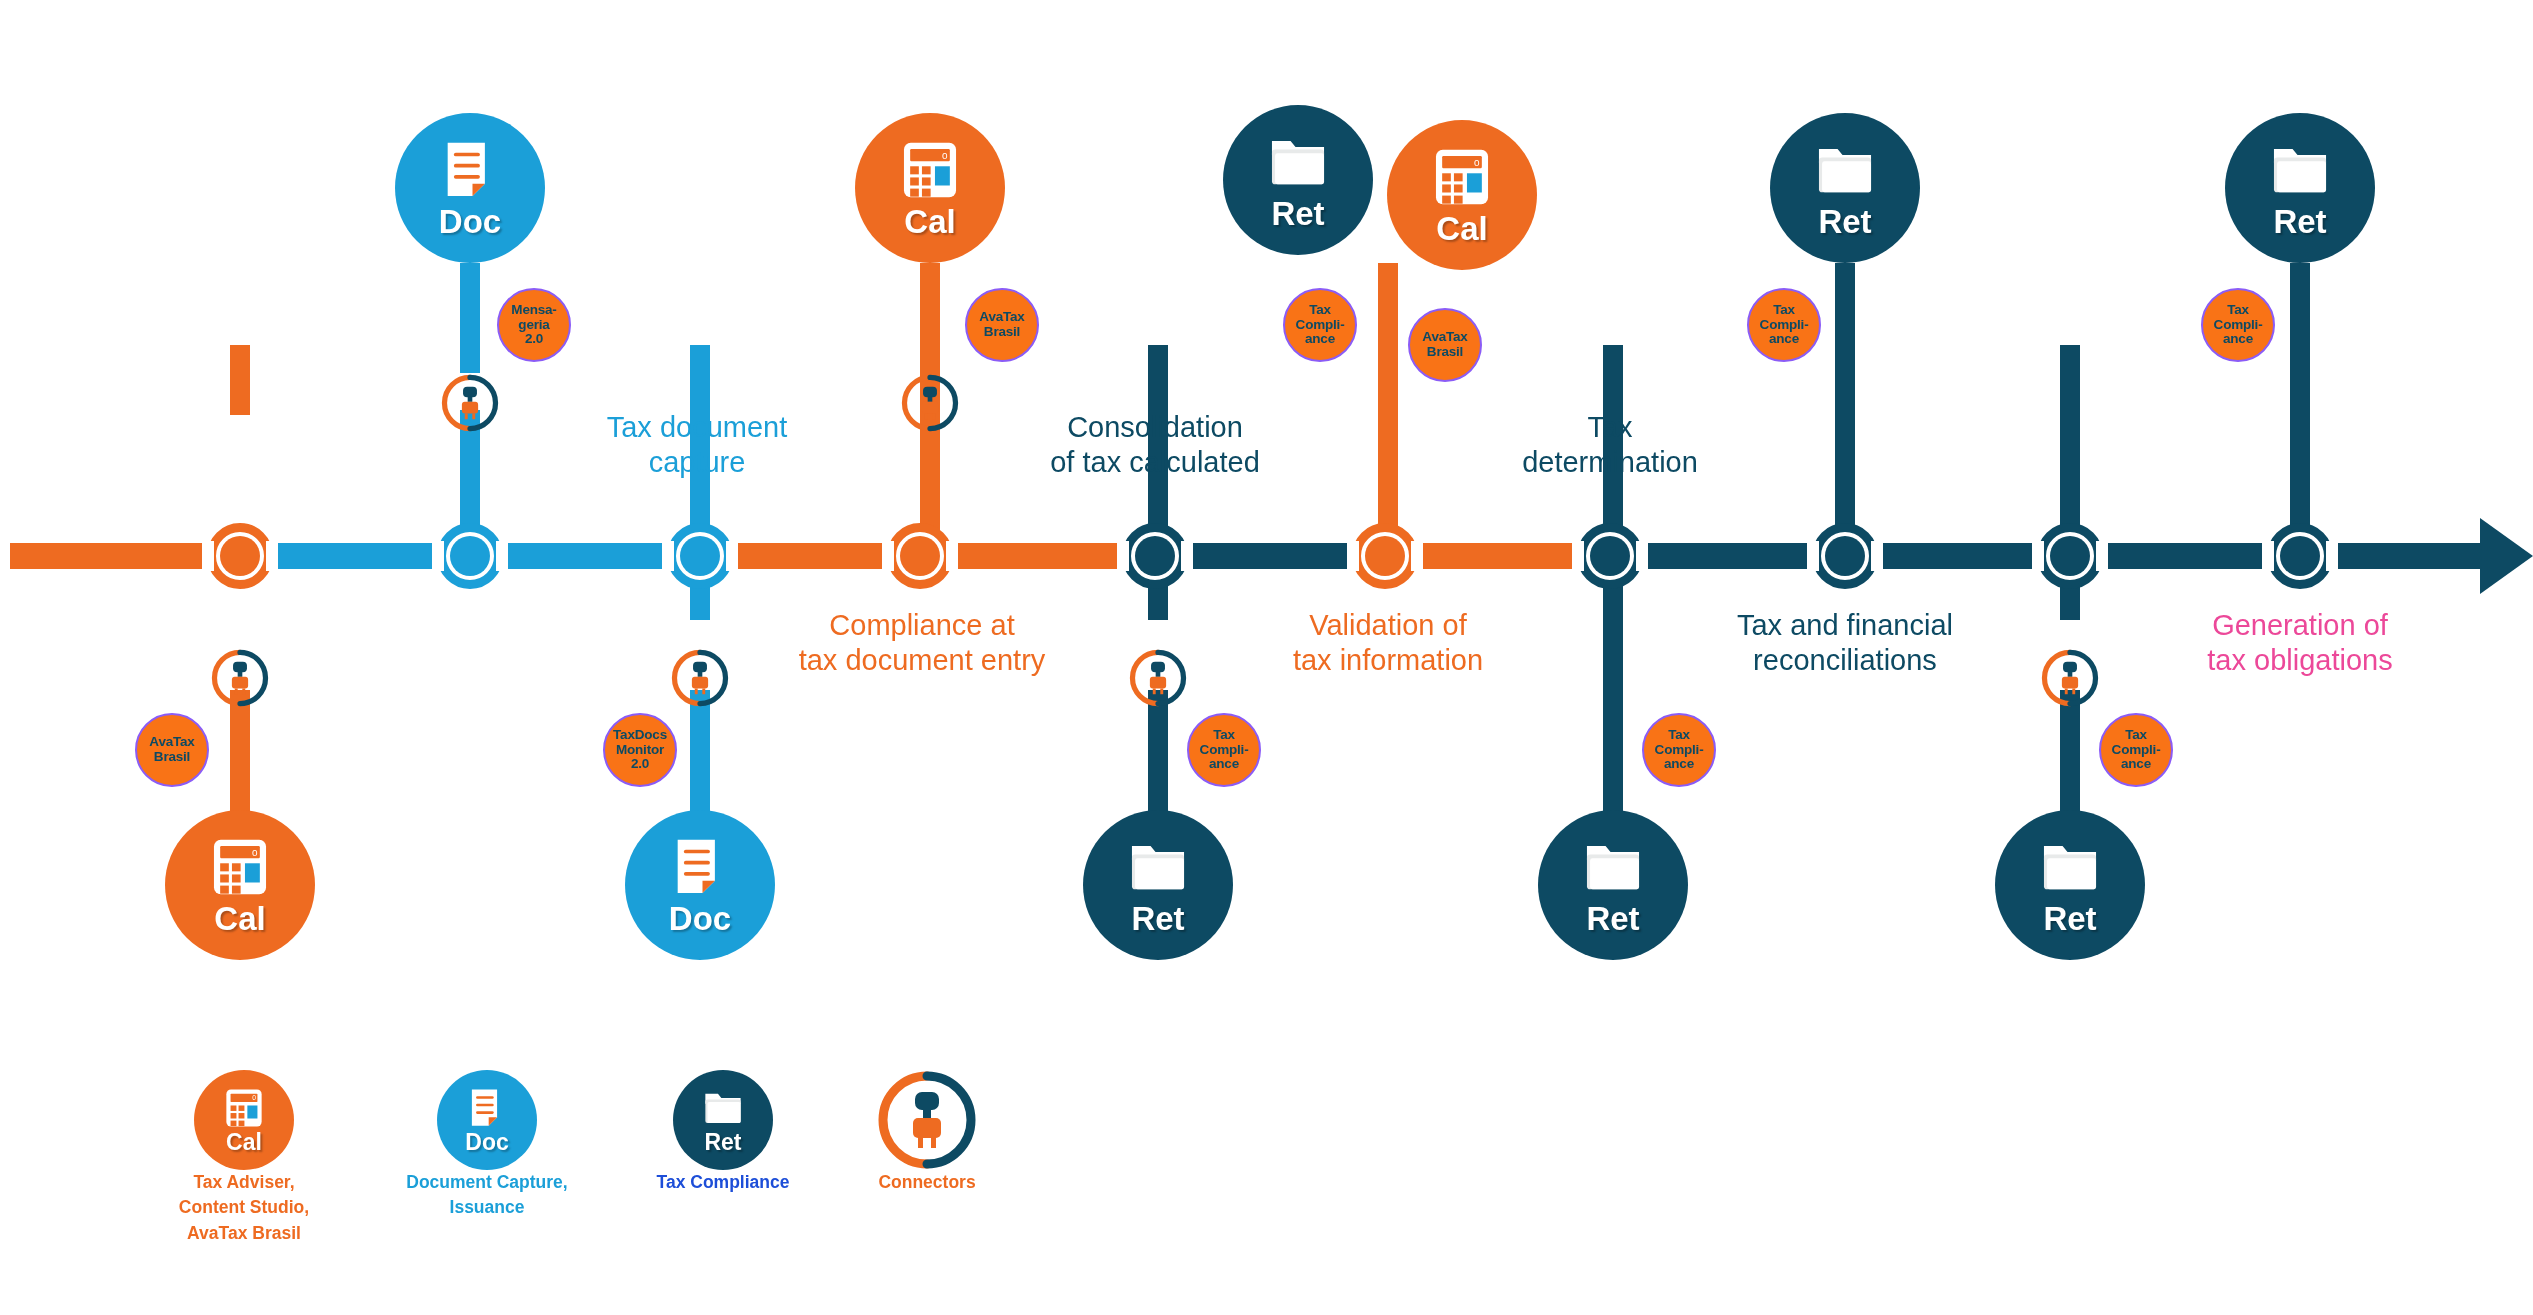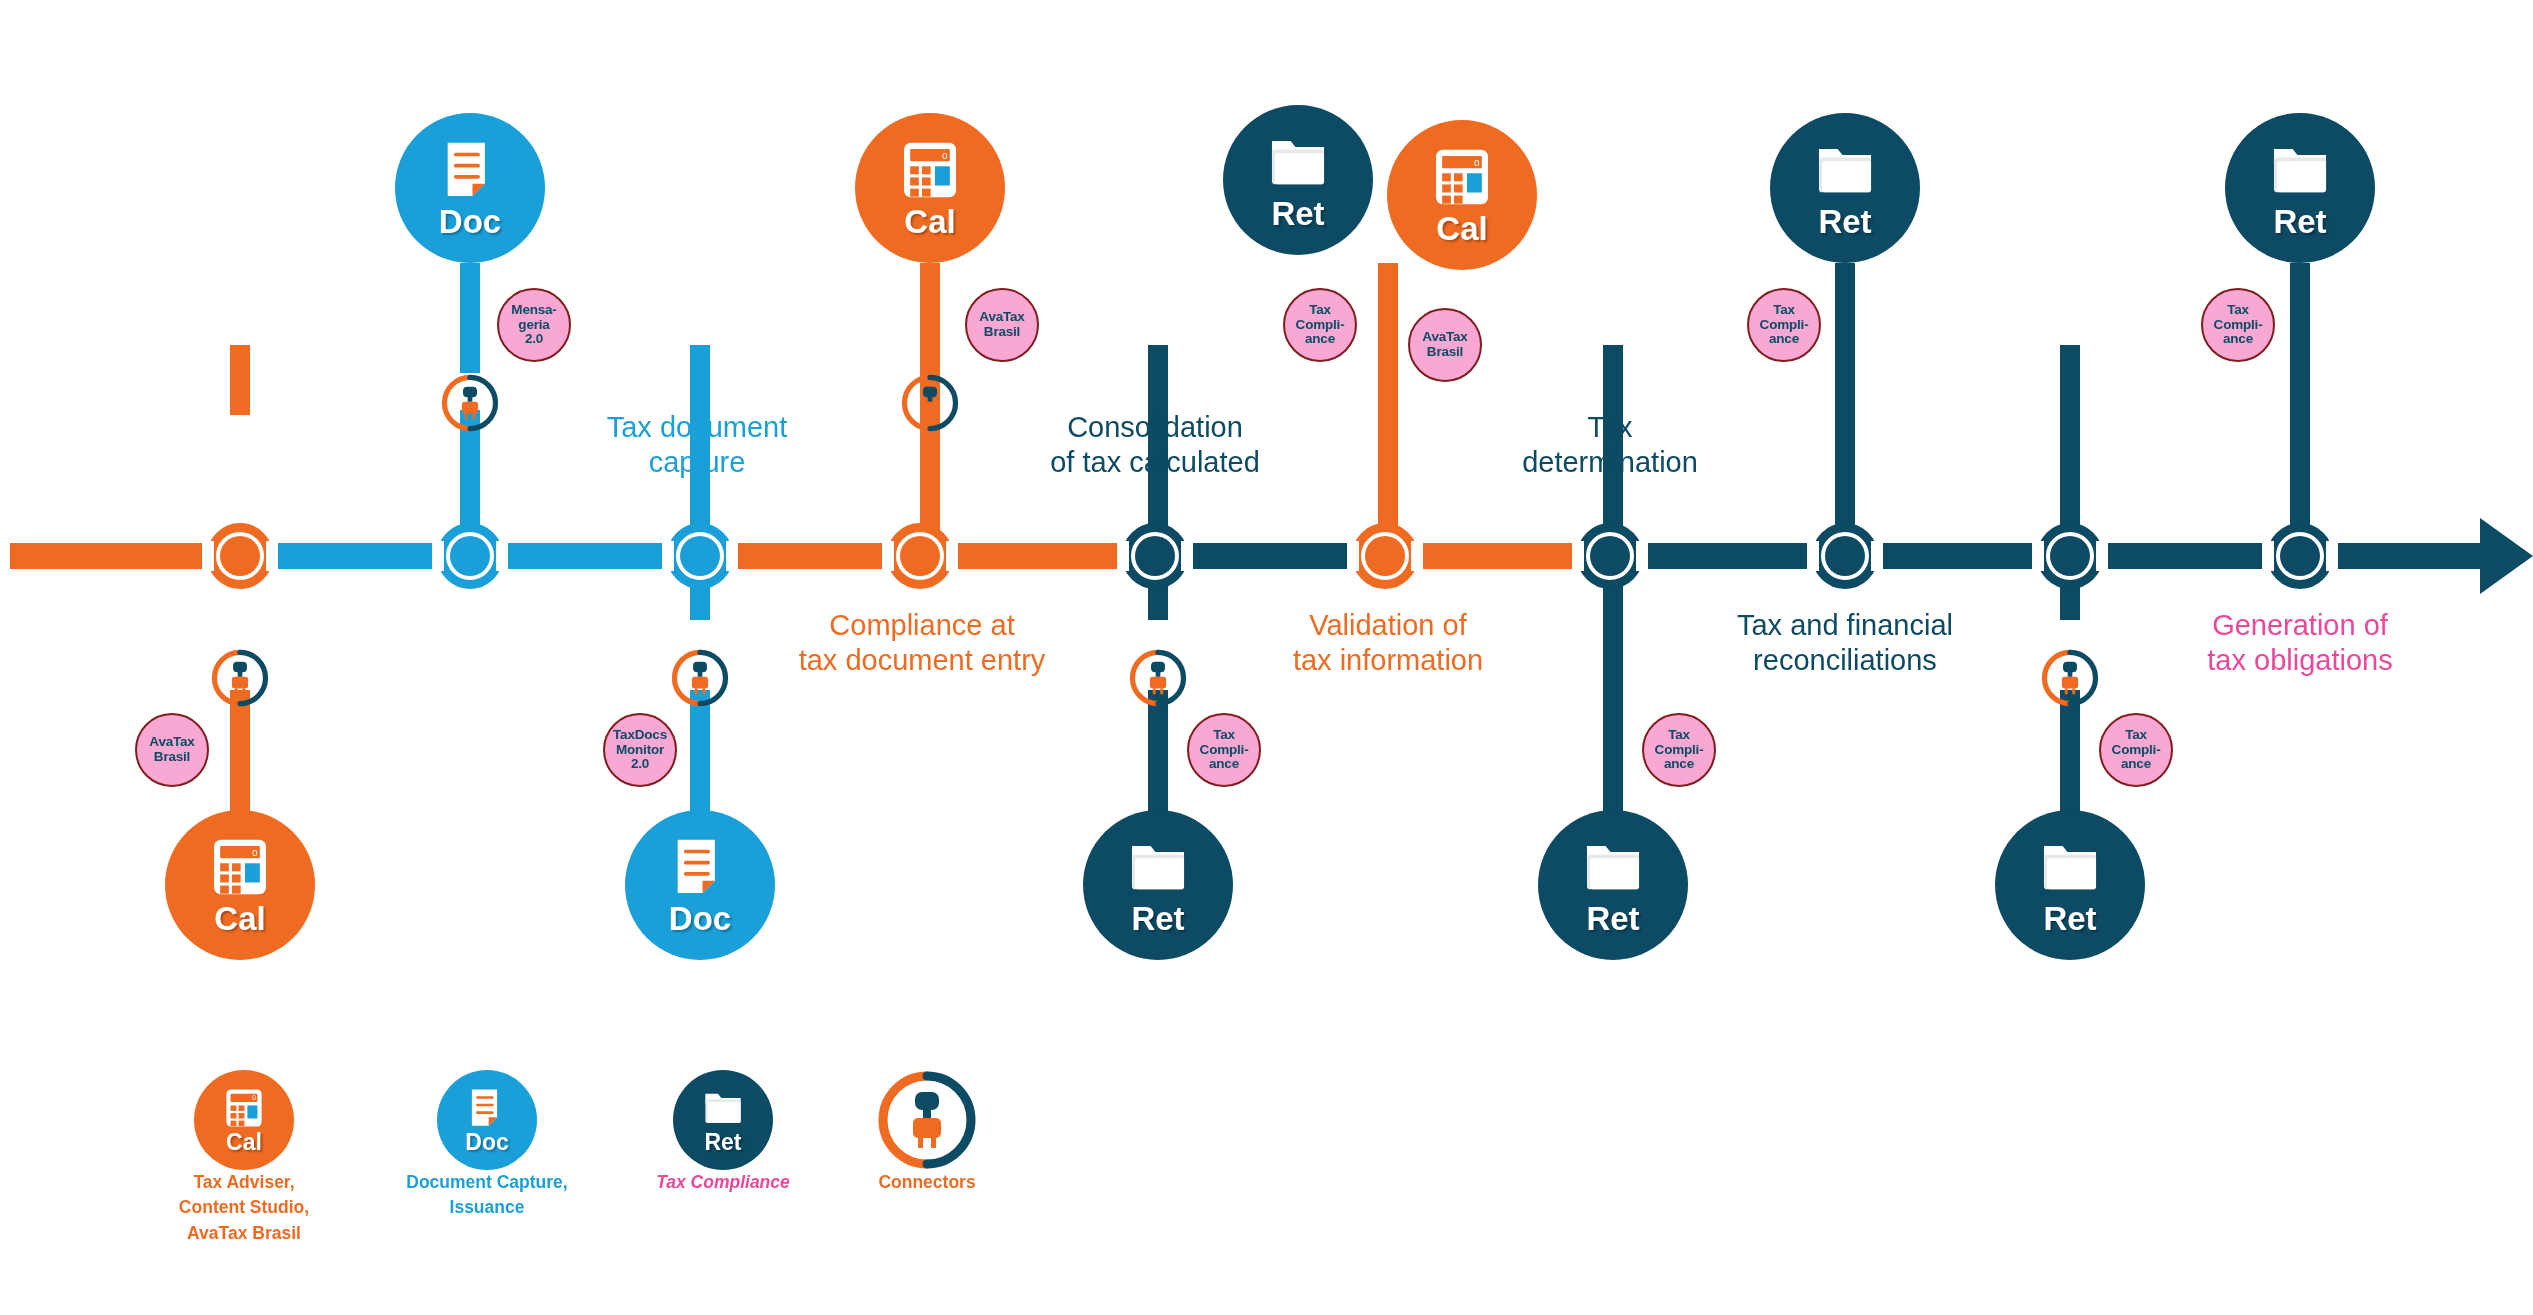--- a/index.html
+++ b/index.html
@@ -54,22 +54,22 @@
     font-size: 33px; font-weight: bold; line-height: 1;
     margin-top: 4px;
     text-shadow: 2px 2px 2px rgba(0,0,0,.28);
   }
   .role-icon { width: 62px; height: 62px; display:block; }
 
   
   .badge {
     position: absolute; width: 74px; height: 74px;
     border-radius: 50%;
-    border: 2px solid #7f1d1d;
-    background: #f9a8d4;
+    border: 2px solid #8b5cf6;
+    background: #f97316;
     color: #0d4a63;
     display: flex; align-items: center; justify-content: center;
     text-align: center;
     font-size: 13.5px; font-weight: bold; line-height: 1.08;
     letter-spacing: -0.2px;
     white-space: pre-line;
   }
 
   
   .connector { position: absolute; width: 58px; height: 58px; }
@@ -465,21 +465,21 @@
         <div class="legend-circle" style="background: rgb(13, 74, 99);">
           <span>
             <svg viewBox="0 0 100 100" class="role-icon">
               <path d="M8 16 h30 l8 10 h46 v14 h-84 z" fill="#ffffff"></path>
               <rect x="8" y="30" width="84" height="56" rx="5" fill="#e8eaea"></rect>
               <rect x="13" y="36" width="79" height="50" rx="4" fill="#ffffff"></rect>
             </svg>
           </span>
           <span class="role-label">Ret</span>
         </div>
-        <div class="legend-caption" style="color: #ec4899; font-style: italic;">Tax Compliance</div>
+        <div class="legend-caption" style="color: #1d4ed8;">Tax Compliance</div>
       </div>
       <div class="legend-item" style="left: 822px; top: 1070px;">
         <div class="legend-plug"><svg viewBox="0 0 100 100" width="100" height="100">
             <path d="M50 6 A44 44 0 0 0 50 94" fill="none" stroke="#EE6B21" stroke-width="9" stroke-linecap="round"></path>
             <path d="M50 6 A44 44 0 0 1 50 94" fill="none" stroke="#0D4A63" stroke-width="9" stroke-linecap="round"></path>
             <rect x="38" y="22" width="24" height="18" rx="7" fill="#0D4A63"></rect>
             <rect x="46" y="38" width="8" height="10" fill="#0D4A63"></rect>
             <rect x="36" y="48" width="28" height="20" rx="5" fill="#EE6B21"></rect>
             <rect x="41" y="68" width="5" height="10" fill="#EE6B21"></rect>
             <rect x="54" y="68" width="5" height="10" fill="#EE6B21"></rect>

